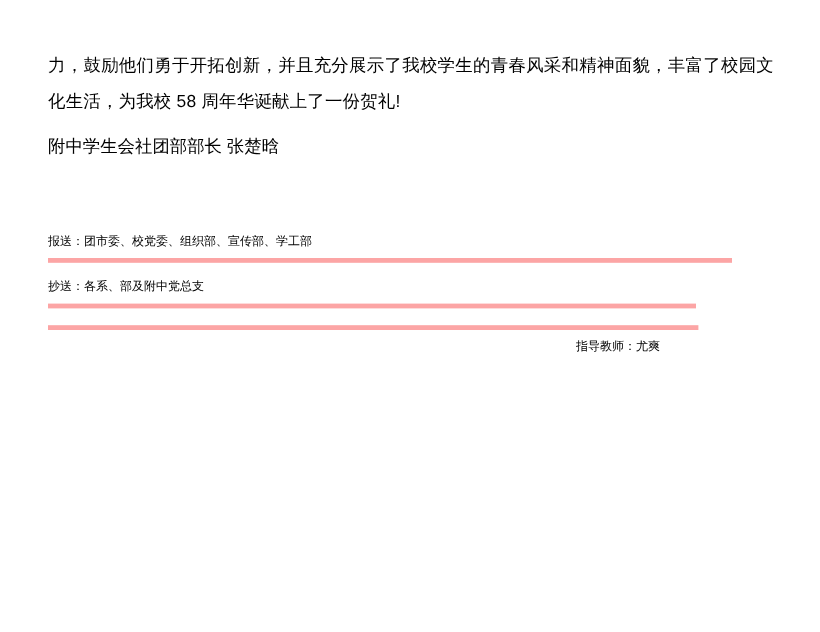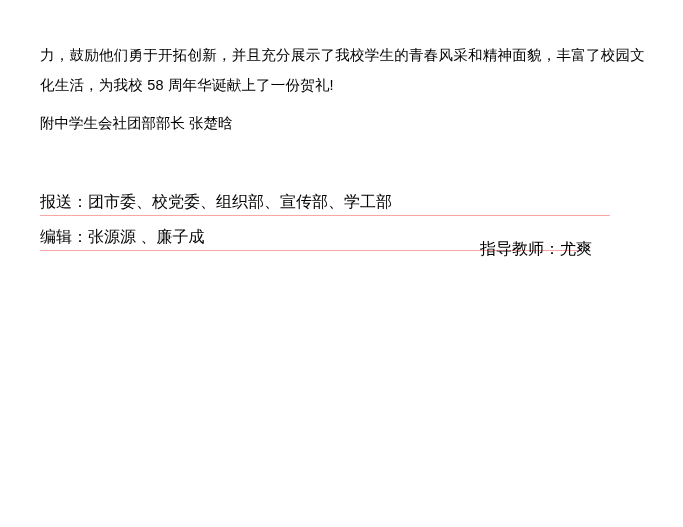--- a/index.html
+++ b/index.html
@@ -43,25 +43,25 @@
     text-align: left;
     padding-right: 8px;
   }
   .dist-block {
     position: absolute;
     left: 40px;
     top: 192px;
     width: 605px;
   }
   .dist-line {
-    font-size: 16px;
+    font-size: 10px;
     line-height: 20px;
     padding-bottom: 3px;
     margin-bottom: 11px;
-    border-bottom: 1px solid #fca5a5;
+    border-bottom: 4px solid #fca5a5;
     position: relative;
     white-space: nowrap;
   }
   .dist-line.short {
     width: 570px;
   }
   .dist-line.mid {
     width: 540px;
   }
   .dist-line.last {
@@ -79,19 +79,19 @@
 
 <div class="page">
 
   <div class="body-block">
     <p class="para">力，鼓励他们勇于开拓创新，并且充分展示了我校学生的青春风采和精神面貌，丰富了校园文化生活，为我校 58 周年华诞献上了一份贺礼!</p>
     <div class="signature">附中学生会社团部部长  张楚晗</div>
   </div>
 
   <div class="dist-block">
     <div class="dist-line short">报送：团市委、校党委、组织部、宣传部、学工部</div>
+    <div class="dist-line mid">抄送：各系、部及附中党总支</div>
     <div class="dist-line last">
-      <span>编辑：张源源 、廉子成</span>
       <span class="right-inner">指导教师：尤爽</span>
     </div>
   </div>
 
 </div>
 
 </body></html>

